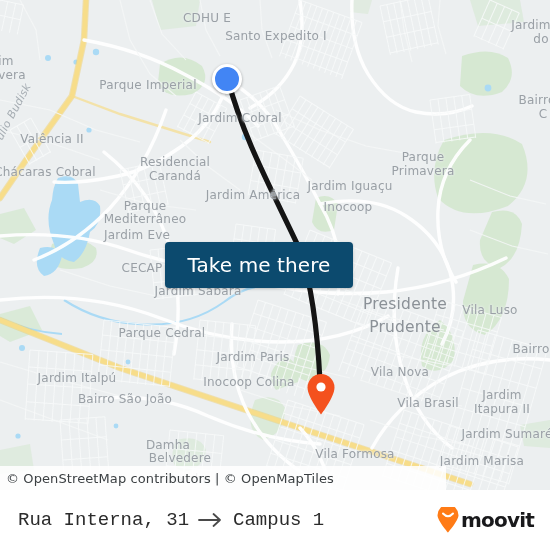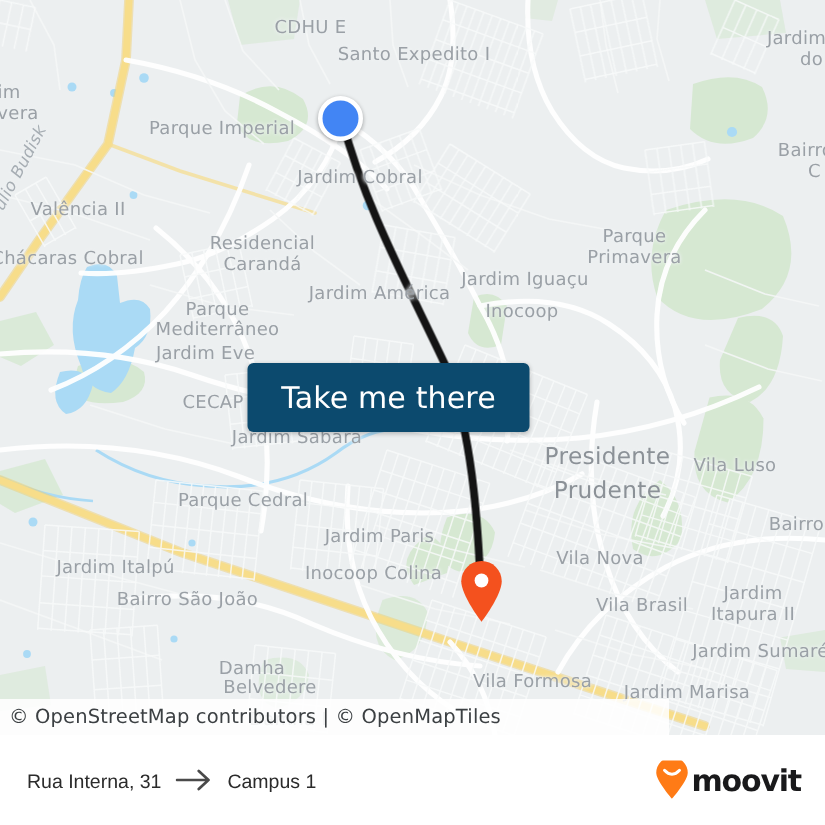--- a/index.html
+++ b/index.html
@@ -56,21 +56,21 @@
     letter-spacing:.1px;
   }
 
   
   #footer {
     position:absolute; left:0; top:490px; width:550px; height:60px;
     background:#ffffff; display:flex; align-items:center;
     padding:0 16px 0 18px;
   }
   #trip { display:flex; align-items:center; gap:9px; }
-  #trip span { font-size:13px; color:#2b2b2b; font-family:Liberation Sans, sans-serif; }
+  #trip span { font-size:19px; color:#2b2b2b; font-family:Liberation Mono, monospace; }
   #arrow-icon { display:block; }
   #brand { margin-left:auto; display:flex; align-items:center; gap:1px; }
   #brand-text { font-size:20px; font-weight:bold; color:#19191b;
                 font-family:"DejaVu Sans", sans-serif; letter-spacing:-.8px; }
 </style>
 </head>
 <body>
 
 <div id="app">
 
@@ -601,21 +601,21 @@
         <div class="lbl sz-m" style="left: 77px; top: 379px;">Jardim Italpú</div>
         <div class="lbl sz-m" style="left: 249px; top: 383px;">Inocoop Colina</div>
         <div class="lbl sz-m" style="left: 125px; top: 400px;">Bairro São João</div>
         <div class="lbl sz-m" style="left: 428px; top: 404px; text-align: right;">Vila Brasil</div>
         <div class="lbl sz-m" style="left: 502px; top: 396px;">Jardim</div>
         <div class="lbl sz-m" style="left: 502px; top: 410px;">Itapura II</div>
         <div class="lbl sz-m" style="left: 489px; top: 435px; padding-left: 36px;">Jardim Sumaré</div>
         <div class="lbl sz-m" style="left: 168px; top: 446px;">Damha</div>
         <div class="lbl sz-m" style="left: 180px; top: 459px;">Belvedere</div>
         <div class="lbl sz-m" style="left: 355px; top: 455px;">Vila Formosa</div>
-        <div class="lbl sz-m" style="left: 458px; top: 462px;">Jardim Marisa</div>
+        <div class="lbl sz-m" style="left: 482px; top: 462px;">Jardim Marisa</div>
         <div class="lbl sz-m" style="left: 192px; top: 480px;">Damha I</div>
         <div class="lbl road" style="left: 14px; top: 112px; transform: translate(-50%, -50%) rotate(-62deg);">ulio Budisk</div>
       </div>
 
     <button id="cta">Take me there</button>
 
     <div id="origin-marker"></div>
 
     <div id="dest-marker">
       <svg width="30" height="42" viewBox="0 0 30 42">

